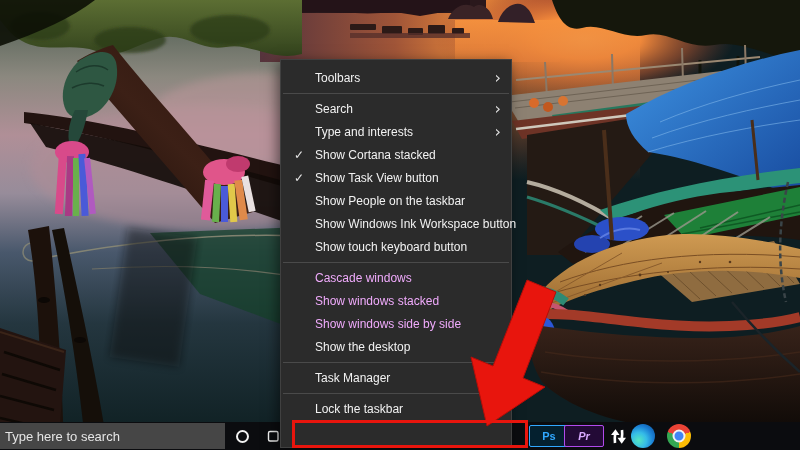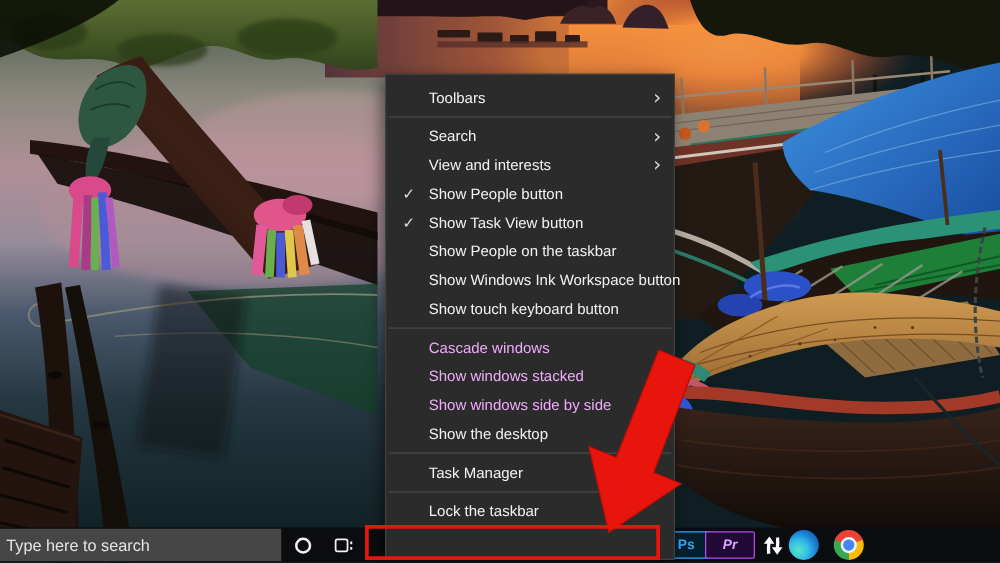--- a/index.html
+++ b/index.html
@@ -23,21 +23,21 @@
   .app-pr{left:564px;background:#230a36;border:1px solid #b14aed;color:#d8a9ff;font-style:italic;}
   .app-arrows{left:598px;background:transparent;}
   .app-edge{left:631px;top:2px;width:24px;height:24px;border-radius:50%;
     background:radial-gradient(circle at 32% 68%, #54e6c2 0%, #35bce8 34%, #1b7fd4 62%, #0c59a4 88%);}
   .app-chrome{left:667px;top:2px;width:24px;height:24px;border-radius:50%;position:absolute;
     background:conic-gradient(#ea4335 0 70deg, #fbbc05 70deg 180deg, #34a853 180deg 290deg, #ea4335 290deg 360deg);}
   .app-chrome::after{content:"";position:absolute;left:50%;top:50%;transform:translate(-50%,-50%);
     width:9px;height:9px;border:2.5px solid #f1f1f1;border-radius:50%;background:#4285f4;}
 
   
-  .context-menu{position:absolute;left:308px;top:59px;width:232px;height:389px;background:#2b2b2b;
+  .context-menu{position:absolute;left:280px;top:59px;width:232px;height:389px;background:#2b2b2b;
     border:1px solid #404040;padding-top:7px;z-index:10;color:#f2f2f2;font-size:12px;
     box-shadow:-3px 3px 12px rgba(0,0,0,0.5);}
   .menu-item{position:relative;height:23px;line-height:23px;padding-left:34px;padding-right:24px;white-space:nowrap;cursor:default;}
   .mi-icon{position:absolute;left:8px;top:0;width:20px;height:23px;text-align:center;color:#e2e2e2;font-size:12px;
     display:flex;align-items:center;justify-content:center;}
   .mi-chevron{position:absolute;right:10px;top:-1px;font-size:16px;color:#dcdcdc;font-family:"DejaVu Sans",sans-serif;}
   .menu-item.disabled{color:#f0abfc;}
   .menu-sep{height:1px;background:#4a4a4a;margin:3px 2px 4px 2px;}
 
   
@@ -289,26 +289,26 @@
     <div class="menu-item">
       <span>Toolbars</span>
       <span class="mi-chevron">›</span>
     </div>
     <div class="menu-sep"></div>
     <div class="menu-item">
       <span>Search</span>
       <span class="mi-chevron">›</span>
     </div>
     <div class="menu-item">
-      <span>View and interests</span>
+      <span>Type and interests</span>
       <span class="mi-chevron">›</span>
     </div>
     <div class="menu-item">
       <span class="mi-icon">✓</span>
-      <span>Show People button</span>
+      <span>Show Cortana stacked</span>
     </div>
     <div class="menu-item">
       <span class="mi-icon">✓</span>
       <span>Show Task View button</span>
     </div>
     <div class="menu-item">
       <span>Show People on the taskbar</span>
     </div>
     <div class="menu-item">
       <span>Show Windows Ink Workspace button</span>

